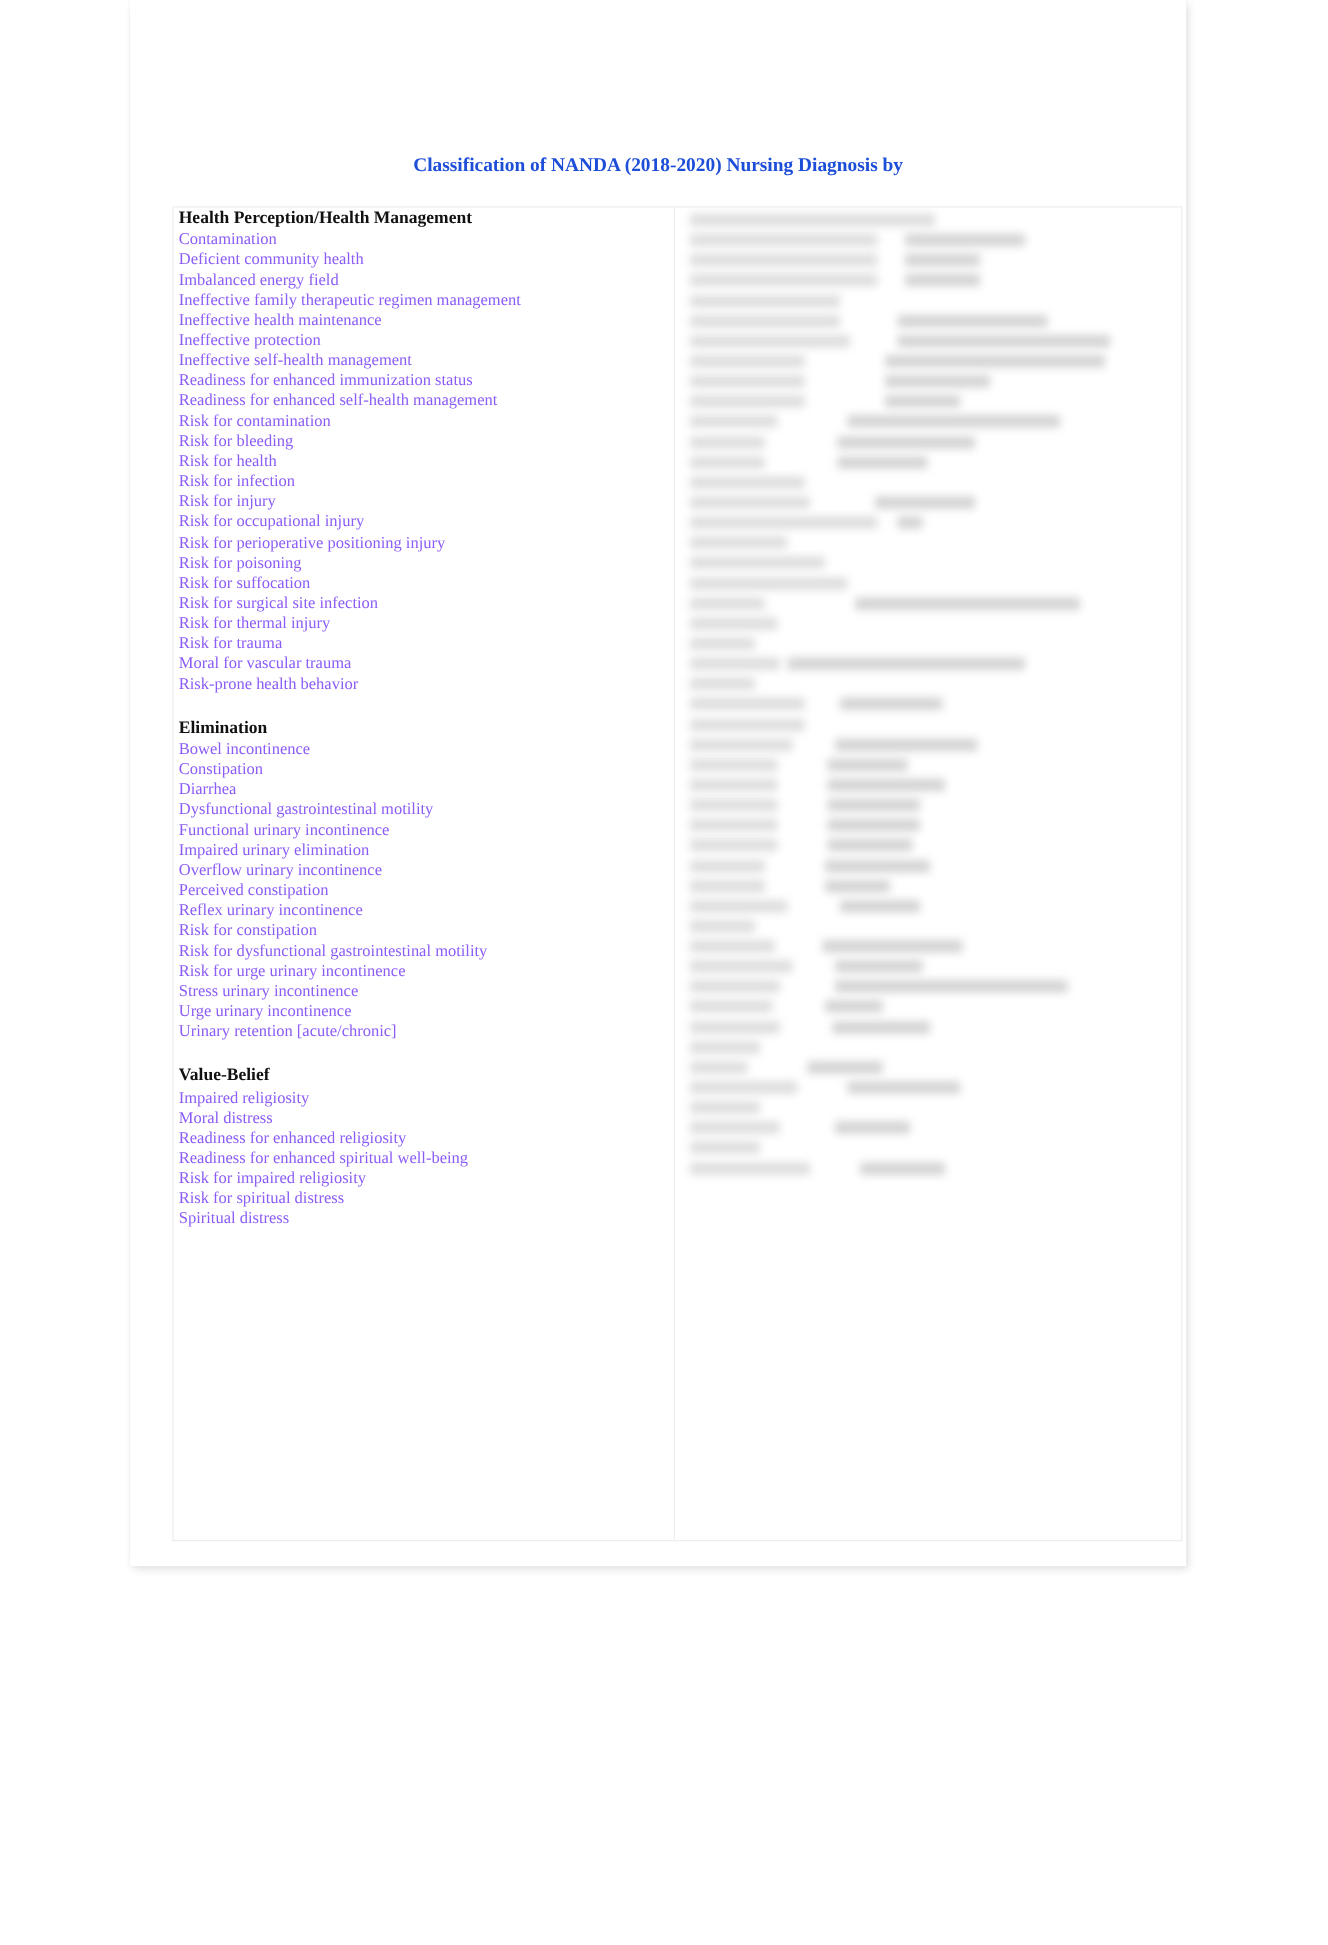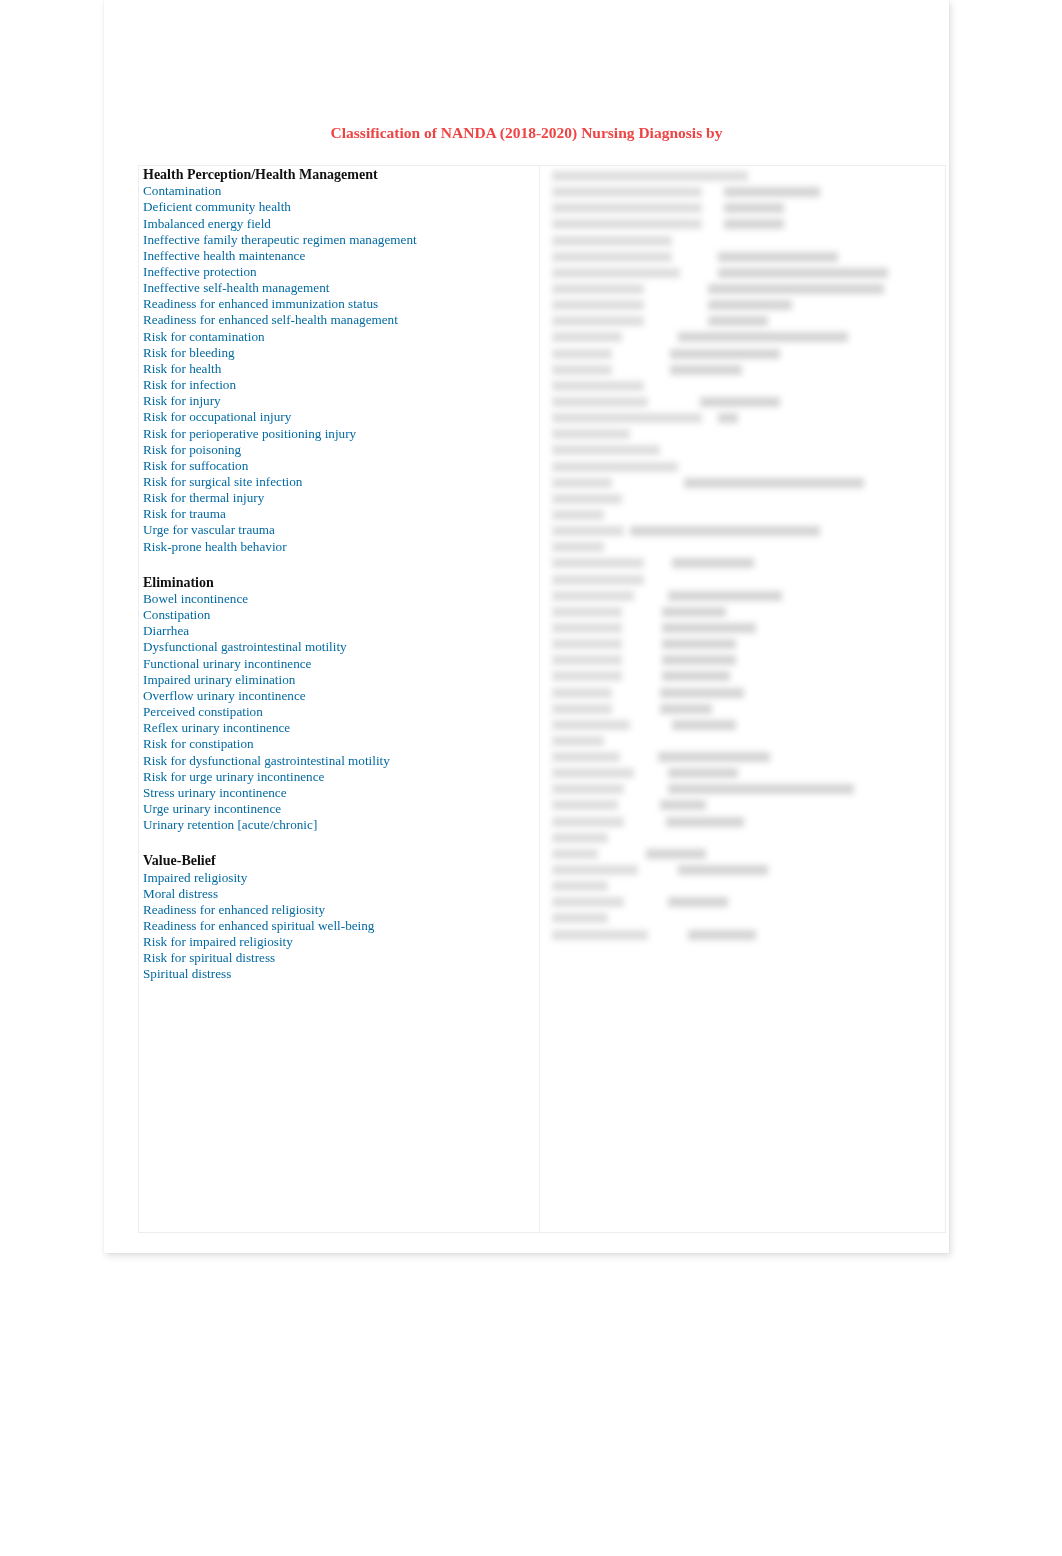--- a/index.html
+++ b/index.html
@@ -23,21 +23,21 @@
     background: #ffffff;
     box-shadow: 2px 3px 7px rgba(0,0,0,0.13), 0 0 0 1px rgba(0,0,0,0.02);
     overflow: hidden;
   }
 
   .doc-title {
     text-align: center;
     font-weight: bold;
     font-size: 15.5px;
     line-height: 21px;
-    color: #ef4444;
+    color: #1d4ed8;
     padding-top: 122px;
   }
   .doc-title .line2 {
     display: block;
   }
 
   .table {
     position: absolute;
     left: 34px;
     top: 165px;
@@ -70,21 +70,21 @@
   .section-heading {
     font-weight: bold;
     font-size: 14px;
     line-height: 16.2px;
     color: #111;
     white-space: nowrap;
   }
   .item {
     font-size: 13.2px;
     line-height: 16.15px;
-    color: #0369a1;
+    color: #8b5cf6;
     white-space: nowrap;
   }
 
   
   .redacted-block {
     margin-top: 1px;
   }
   .redacted-line {
     height: 16.15px;
     display: block;
@@ -136,21 +136,21 @@
             <div class="item">Risk for health</div>
             <div class="item">Risk for infection</div>
             <div class="item">Risk for injury</div>
             <div class="item">Risk for occupational injury</div>
             <div class="item">Risk for perioperative positioning injury</div>
             <div class="item">Risk for poisoning</div>
             <div class="item">Risk for suffocation</div>
             <div class="item">Risk for surgical site infection</div>
             <div class="item">Risk for thermal injury</div>
             <div class="item">Risk for trauma</div>
-            <div class="item">Urge for vascular trauma</div>
+            <div class="item">Moral for vascular trauma</div>
             <div class="item">Risk-prone health behavior</div>
           </div>
           <div class="section">
             <div class="section-heading">Elimination</div>
             <div class="item">Bowel incontinence</div>
             <div class="item">Constipation</div>
             <div class="item">Diarrhea</div>
             <div class="item">Dysfunctional gastrointestinal motility</div>
             <div class="item">Functional urinary incontinence</div>
             <div class="item">Impaired urinary elimination</div>

